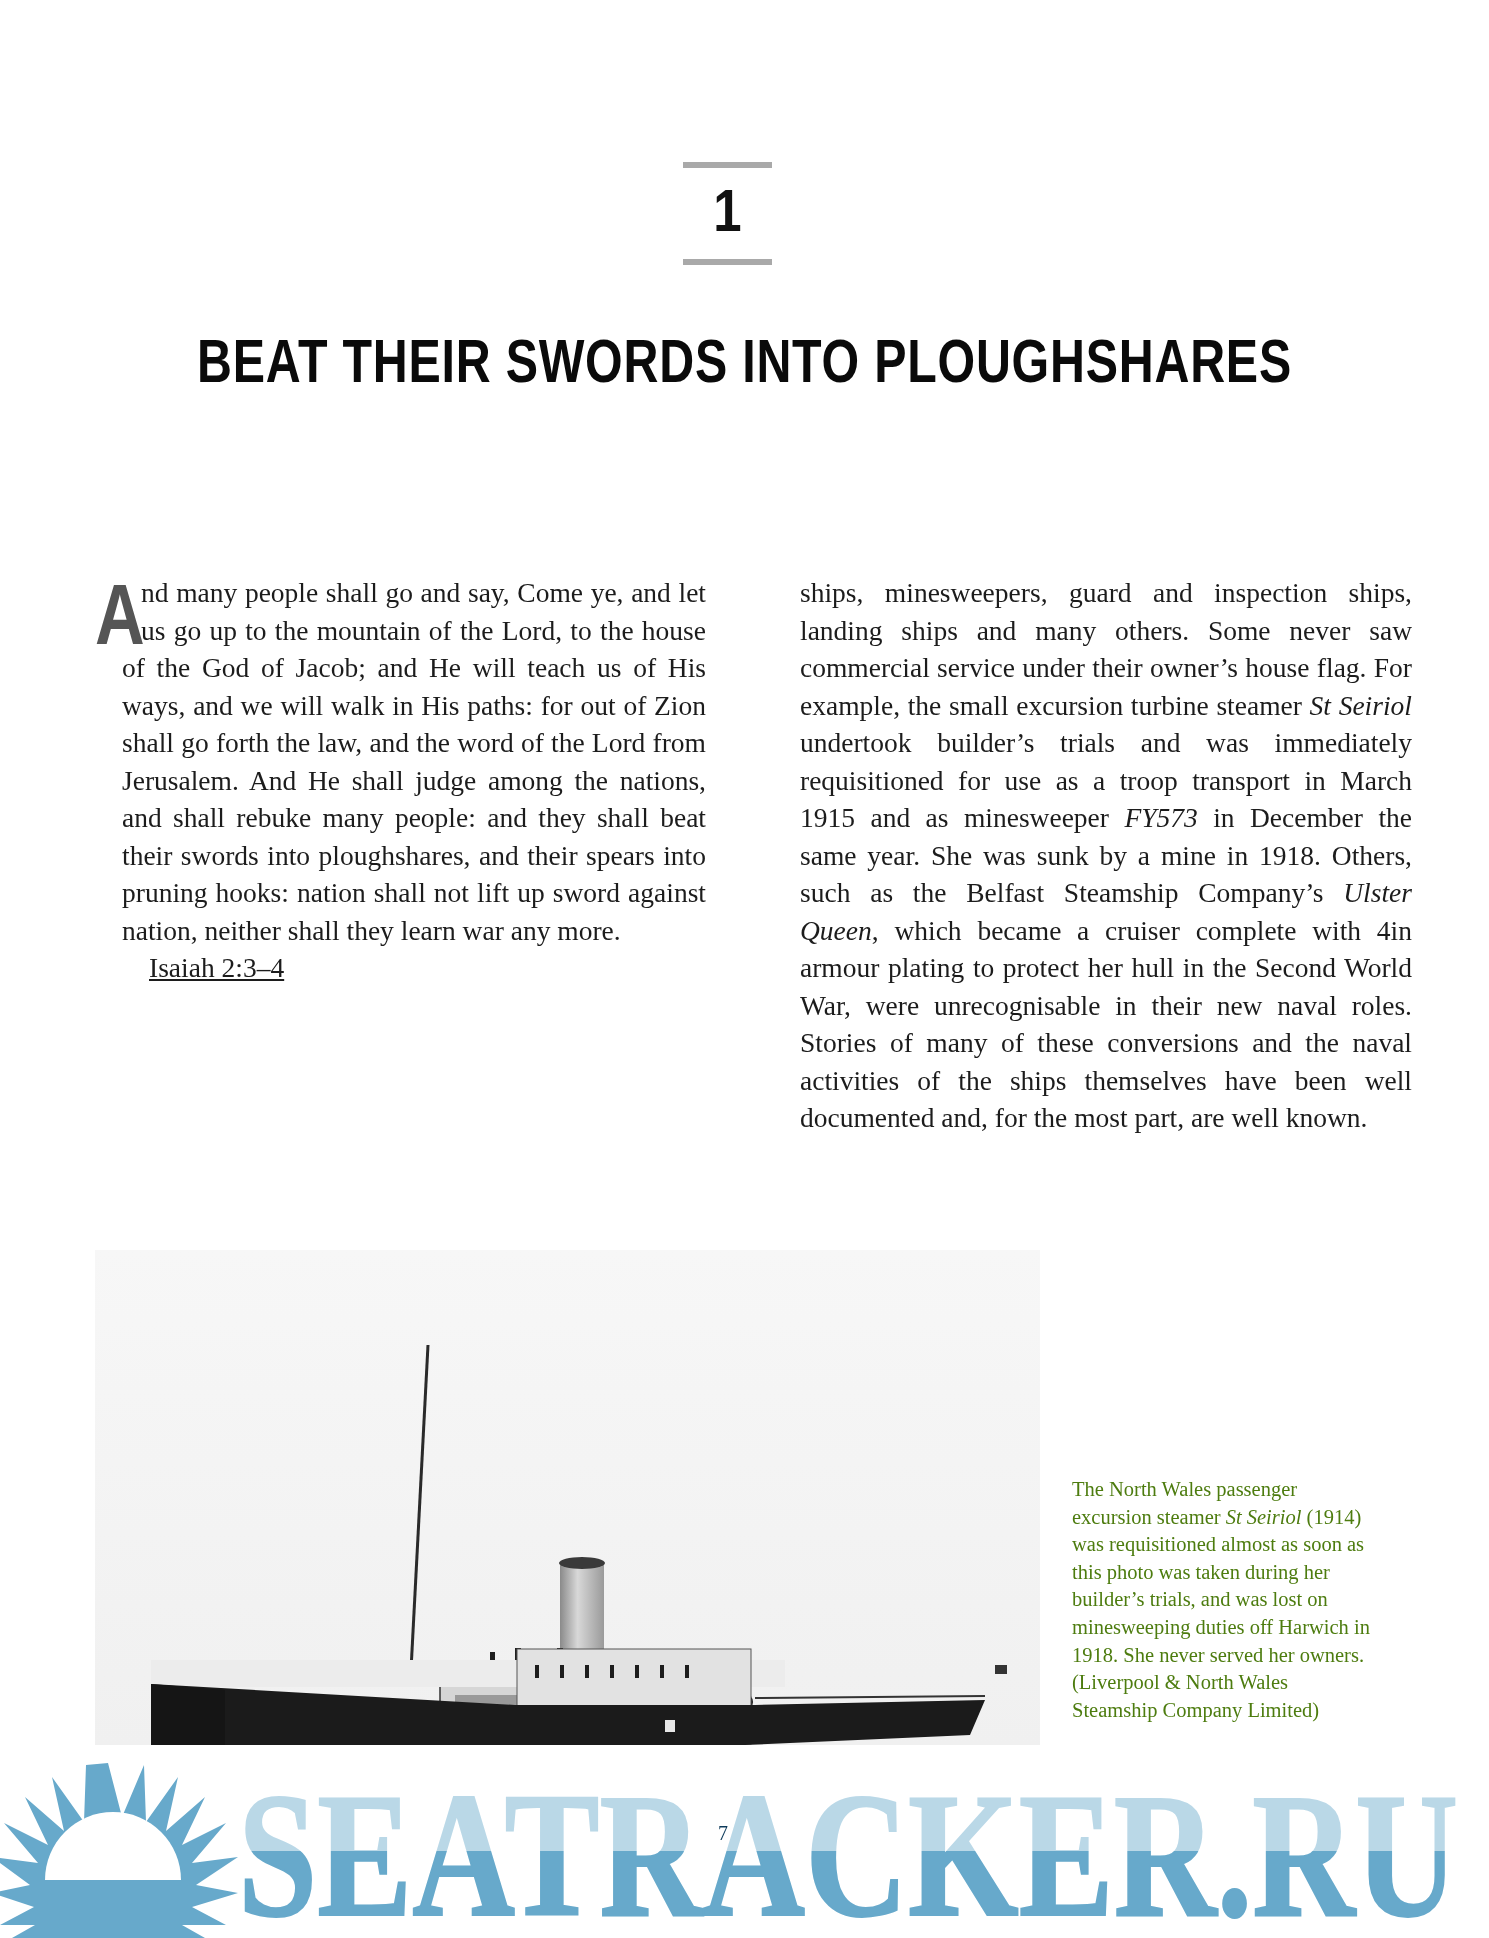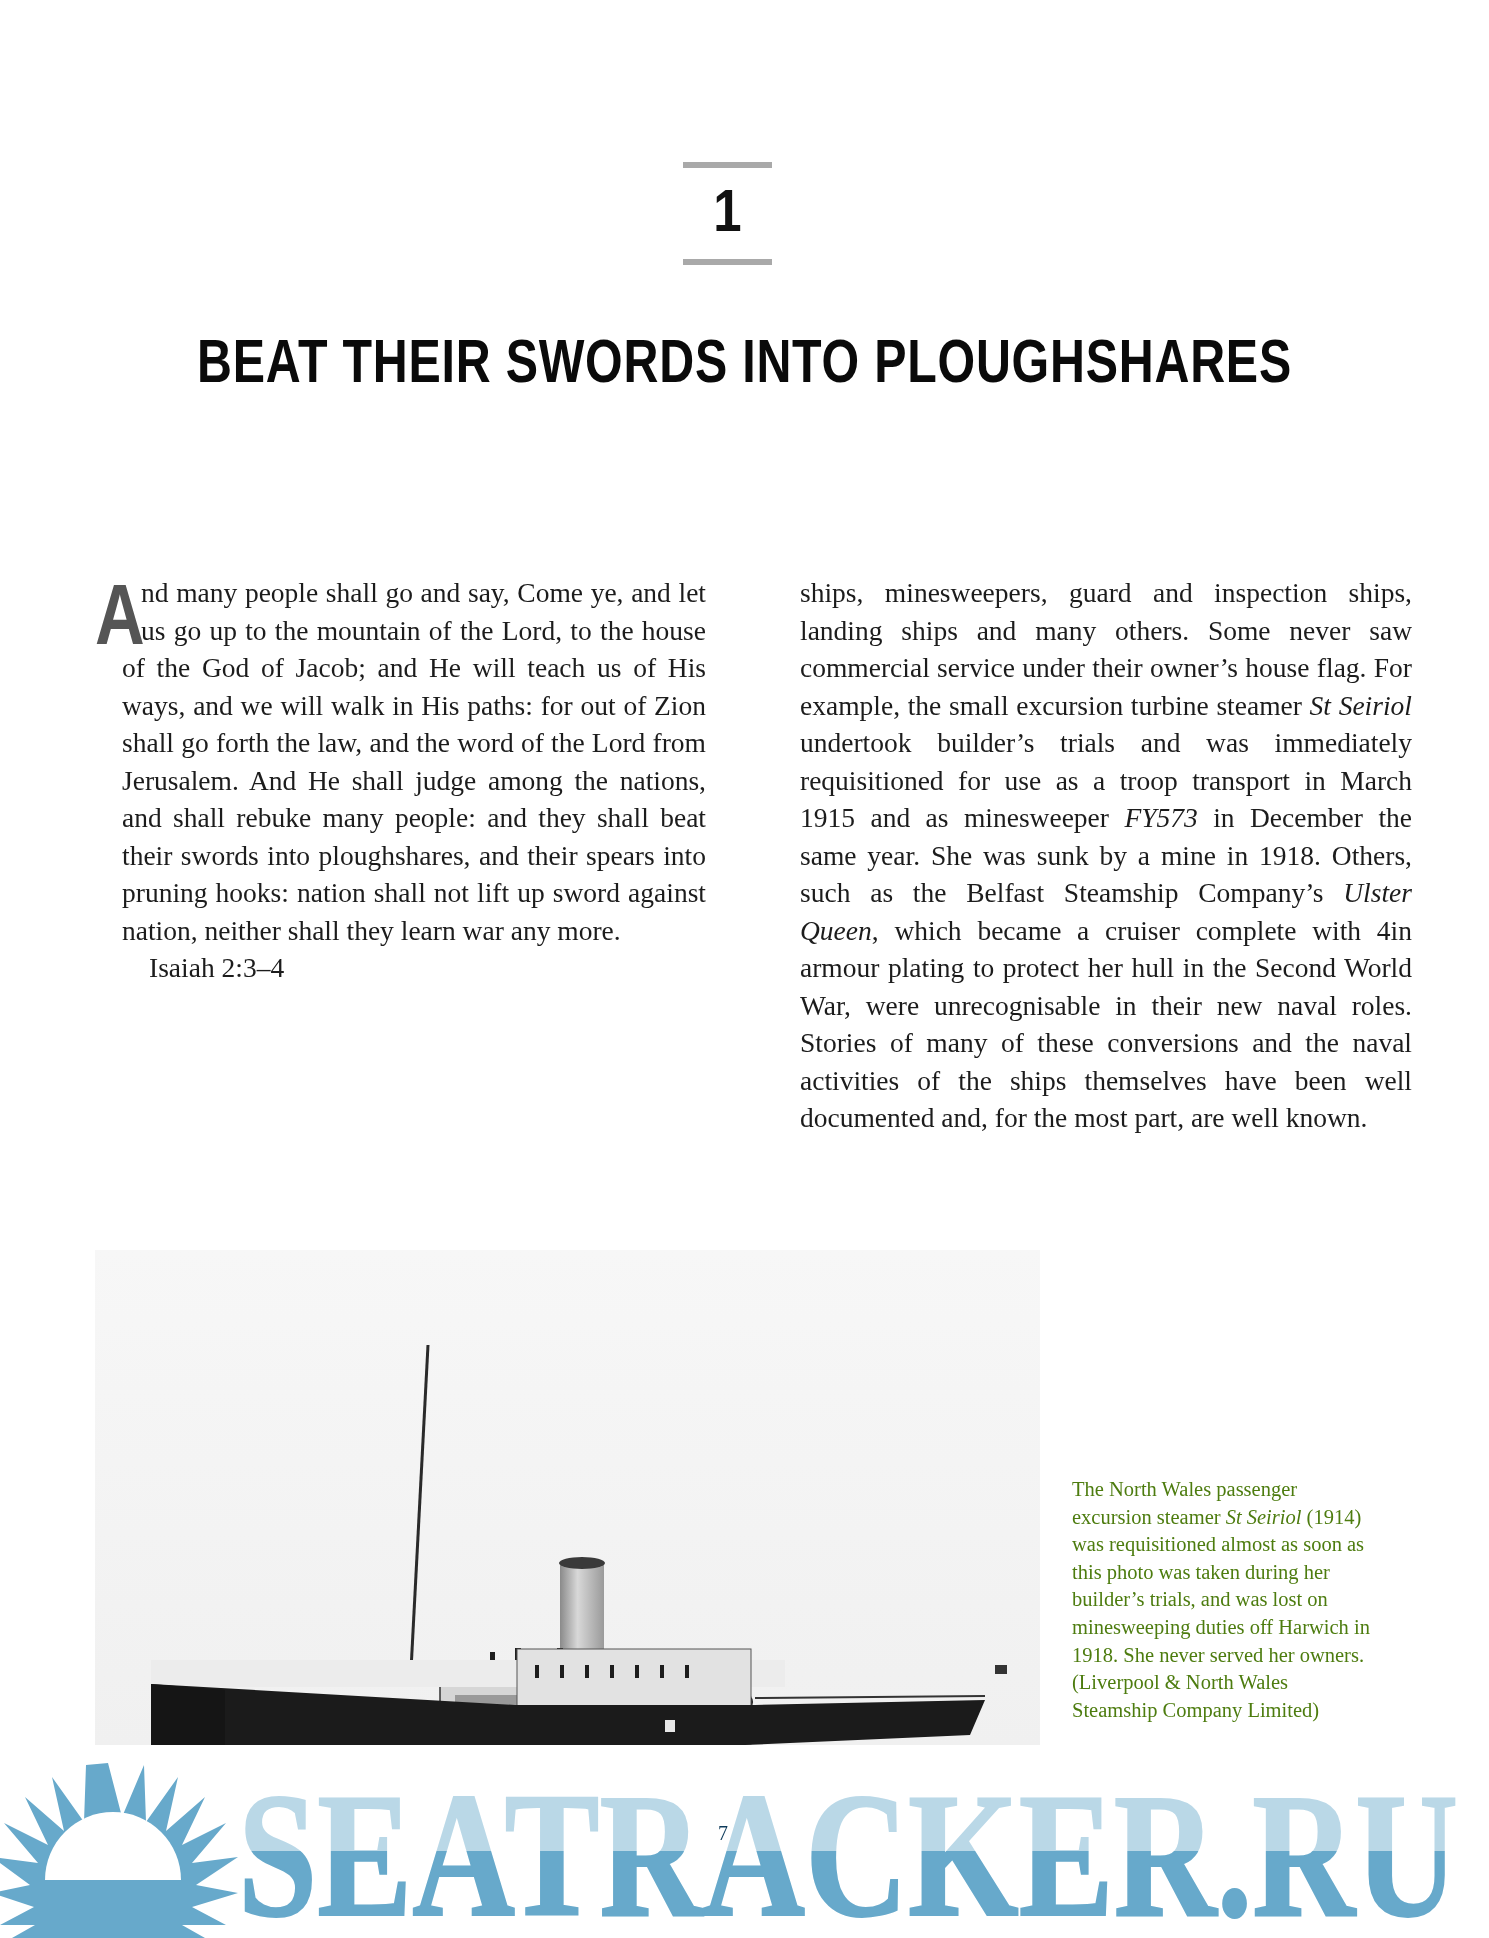--- a/index.html
+++ b/index.html
@@ -15,21 +15,21 @@
     font-family:"Liberation Sans", sans-serif; font-weight:bold; font-size:62px; line-height:78px;
     color:#0a0a0a; letter-spacing:1px; transform:scaleX(0.78); transform-origin:center; }
 
   .col { position:absolute; top:574px; font-size:27.5px; line-height:37.5px; text-align:justify; color:#1c1c1c; }
   .col.left { left:95px; width:611px; }
   .col.right { left:776px; width:612px;margin-left:24px; }
   .col p { margin:0; }
   .epigraph { padding-left:27px; }
   .dropcap { float:left; font-family:"Liberation Sans", sans-serif; font-weight:bold; font-size:86px; line-height:68px;
     color:#555555; margin:6px 4px 0 -27px; transform:scaleX(0.8); transform-origin:left; width:42px; }
-  .attribution { padding-left:54px; margin-top:0; }
+  .attribution { padding-left:54px; margin-top:0;text-decoration:underline; }
   .body-para { margin-top:37px !important; }
   .col.right p { text-align-last:left; }
 
   .photo { position:absolute; left:95px; top:1250px; width:945px; height:495px; background:#f6f6f6; overflow:hidden; }
   .photo svg { display:block; }
 
   .caption { position:absolute; left:1072px; top:1476px; width:300px; font-family:Liberation Serif, serif;
     font-size:20.5px; line-height:27.6px; color:#4d7c0f; }
   .caption p { margin:0; }
   .caption em { font-style:italic; }

